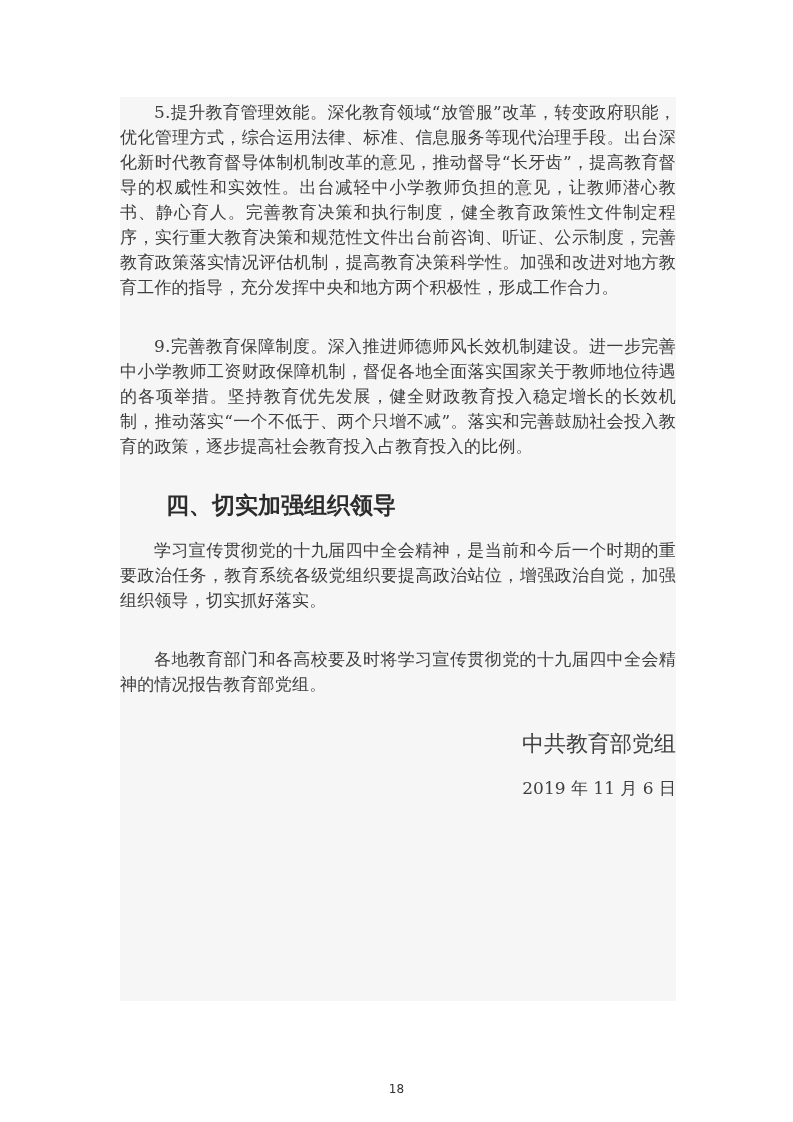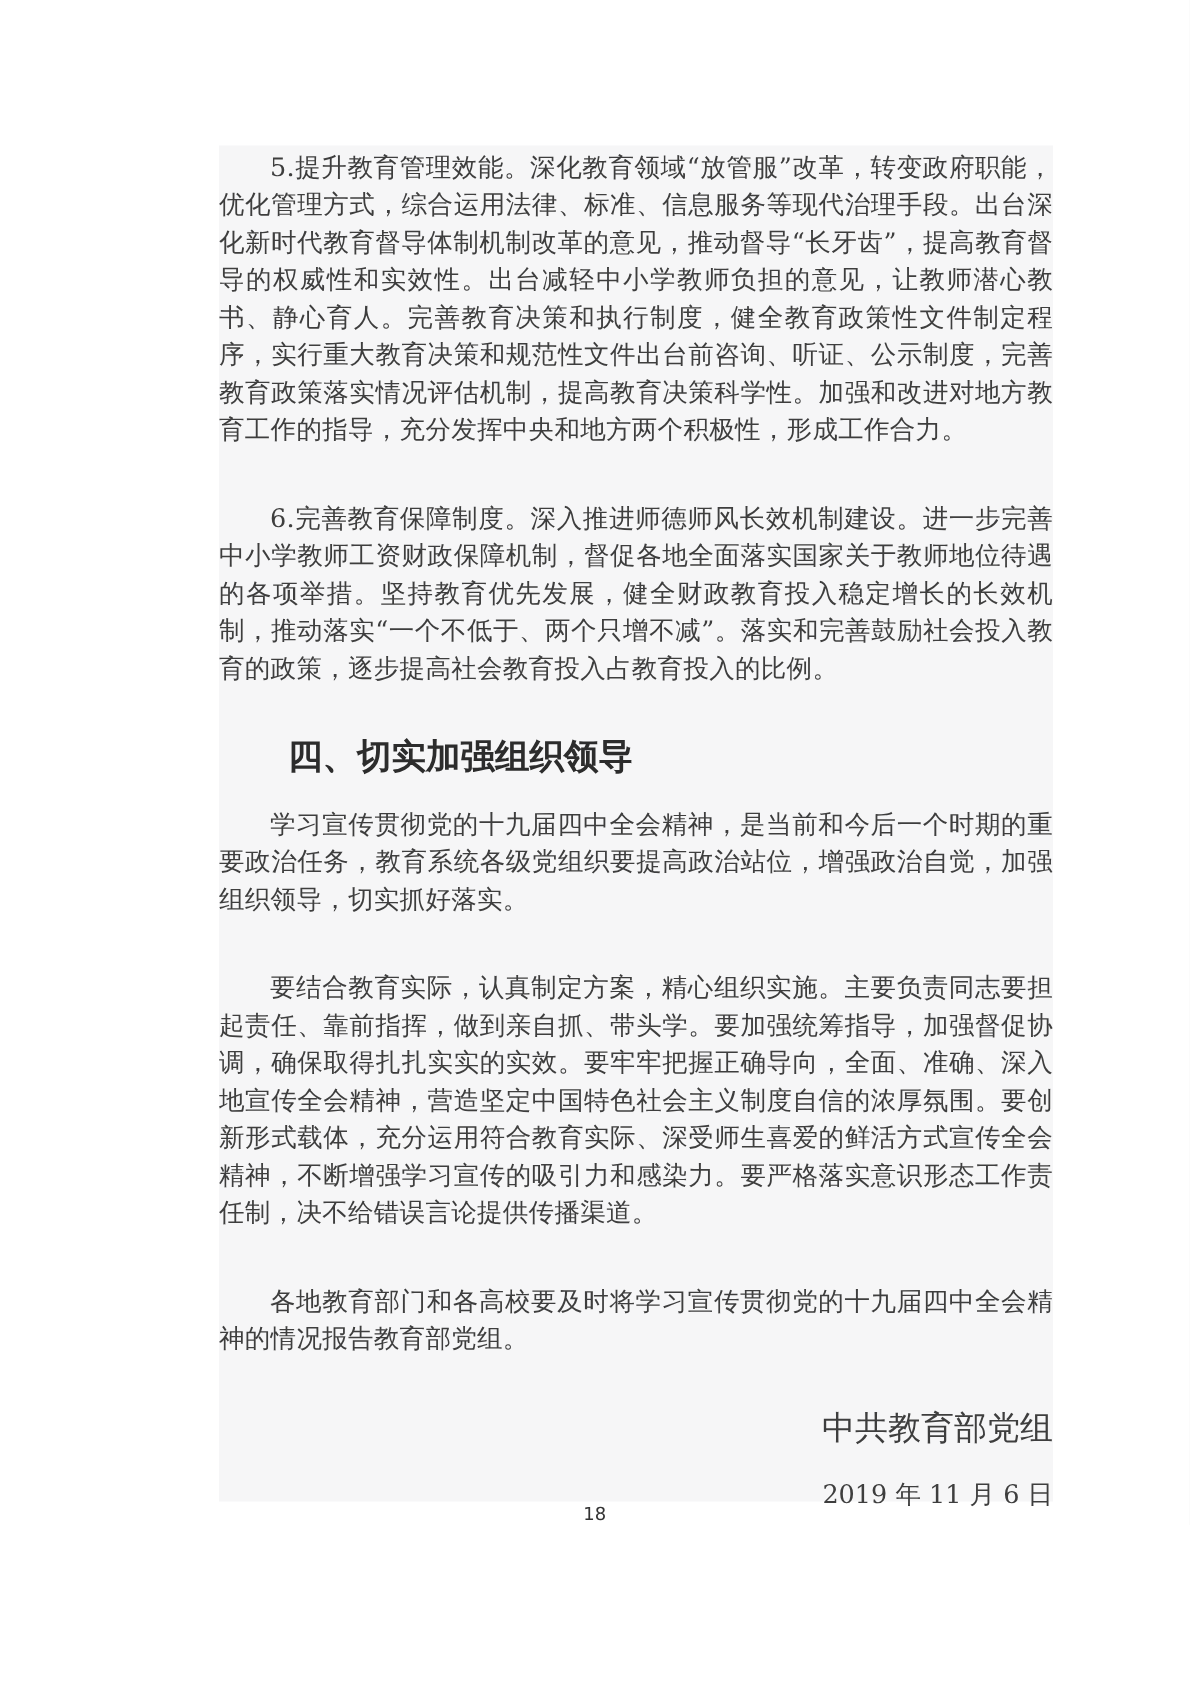--- a/index.html
+++ b/index.html
@@ -17,21 +17,20 @@
     overflow:hidden;
   }
   .content{
     position:absolute;
     left:120px;top:97px;
     width:556px;height:904px;
     background:var(--content-bg);
     box-sizing:border-box;
     padding-top:3px;
     color:var(--text);
-    margin-left:26px;
   }
   p.body{
     margin:0 0 34px 0;
     font-size:17px;
     line-height:25px;
     text-align:justify;
     text-indent:2em;
     letter-spacing:0.2px;
   }
   h2.heading{
@@ -50,36 +49,35 @@
     text-align:right;
   }
   p.date{
     margin:20px 0 0 0;
     font-size:17px;
     line-height:25px;
     text-align:right;
   }
   .page-number{
     position:absolute;
-    top:1002px;left:0;
+    top:1082px;left:0;
     width:100%;
     text-align:center;
     font-size:12px;
     color:#333;
     font-family:"DejaVu Sans","Liberation Sans",sans-serif;
   }
 </style>
 </head>
 <body>
 
 <div class="page">
   <div class="content">
     <p class="body">5.提升教育管理效能。深化教育领域“放管服”改革，转变政府职能，优化管理方式，综合运用法律、标准、信息服务等现代治理手段。出台深化新时代教育督导体制机制改革的意见，推动督导“长牙齿”，提高教育督导的权威性和实效性。出台减轻中小学教师负担的意见，让教师潜心教书、静心育人。完善教育决策和执行制度，健全教育政策性文件制定程序，实行重大教育决策和规范性文件出台前咨询、听证、公示制度，完善教育政策落实情况评估机制，提高教育决策科学性。加强和改进对地方教育工作的指导，充分发挥中央和地方两个积极性，形成工作合力。</p>
-    <p class="body">6.完善教育保障制度。深入推进师德师风长效机制建设。进一步完善中小学教师工资财政保障机制，督促各地全面落实国家关于教师地位待遇的各项举措。坚持教育优先发展，健全财政教育投入稳定增长的长效机制，推动落实“一个不低于、两个只增不减”。落实和完善鼓励社会投入教育的政策，逐步提高社会教育投入占教育投入的比例。</p>
+    <p class="body">9.完善教育保障制度。深入推进师德师风长效机制建设。进一步完善中小学教师工资财政保障机制，督促各地全面落实国家关于教师地位待遇的各项举措。坚持教育优先发展，健全财政教育投入稳定增长的长效机制，推动落实“一个不低于、两个只增不减”。落实和完善鼓励社会投入教育的政策，逐步提高社会教育投入占教育投入的比例。</p>
     <h2 class="heading">四、切实加强组织领导</h2>
     <p class="body">学习宣传贯彻党的十九届四中全会精神，是当前和今后一个时期的重要政治任务，教育系统各级党组织要提高政治站位，增强政治自觉，加强组织领导，切实抓好落实。</p>
-    <p class="body">要结合教育实际，认真制定方案，精心组织实施。主要负责同志要担起责任、靠前指挥，做到亲自抓、带头学。要加强统筹指导，加强督促协调，确保取得扎扎实实的实效。要牢牢把握正确导向，全面、准确、深入地宣传全会精神，营造坚定中国特色社会主义制度自信的浓厚氛围。要创新形式载体，充分运用符合教育实际、深受师生喜爱的鲜活方式宣传全会精神，不断增强学习宣传的吸引力和感染力。要严格落实意识形态工作责任制，决不给错误言论提供传播渠道。</p>
     <p class="body">各地教育部门和各高校要及时将学习宣传贯彻党的十九届四中全会精神的情况报告教育部党组。</p>
     <p class="signature">中共教育部党组</p>
     <p class="date">2019 年 11 月 6 日</p>
   </div>
   <div class="page-number">18</div>
 </div>
 
 </body></html>

